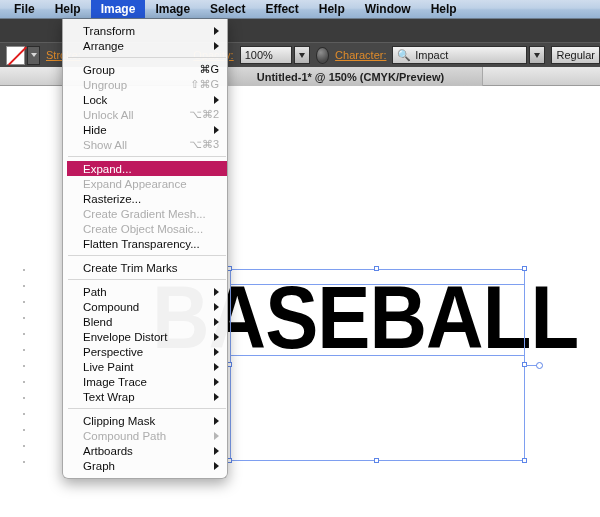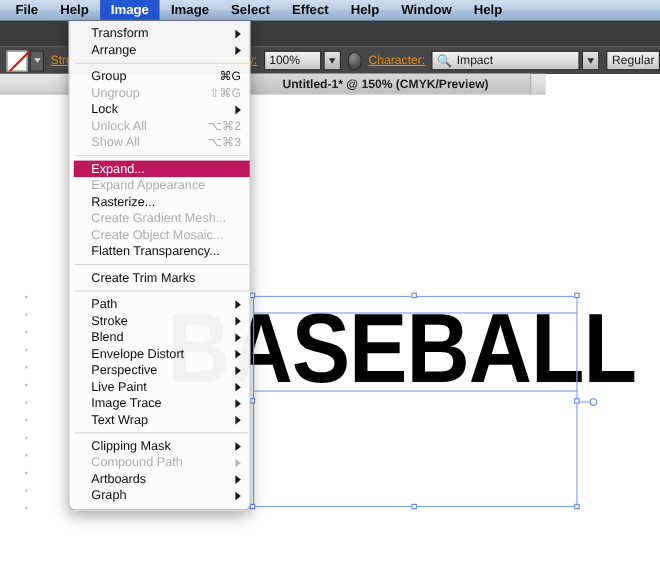--- a/index.html
+++ b/index.html
@@ -89,21 +89,21 @@
   }
   .orb {
     width: 17px; height: 17px; border-radius: 50%;
     background: radial-gradient(circle at 35% 30%, #8f8f8f, #4a4a4a 70%);
     border: 1px solid #2b2b2b;
   }
   .search-glyph { font-size: 11px; color: #4a4a4a; }
 
   
   .tabbar {
-    position: absolute; left: 0; top: 67px; width: 496px; height: 19px;
+    position: absolute; left: 0; top: 67px; width: 600px; height: 19px;
     background: linear-gradient(180deg,#e9e9e9,#cfcfcf);
     border-bottom: 1px solid #9b9b9b;
   }
   .doctab {
     position: absolute; left: 218px; top: 0; width: 265px; height: 19px;
     background: linear-gradient(180deg,#d8d8d8,#bfbfbf);
     border-left: 1px solid #a8a8a8; border-right: 1px solid #a8a8a8;
     display: flex; align-items: center; justify-content: center;
     font-size: 11px; color: #1f1f1f; font-weight: bold;
   }
@@ -318,20 +318,24 @@
         <span class="mkey">⇧⌘G</span>
       </div>
       <div class="mrow">
         <span class="mlabel">Lock</span>
         <span class="marrow"></span>
       </div>
       <div class="mrow disabled">
         <span class="mlabel">Unlock All</span>
         <span class="mkey">⌥⌘2</span>
       </div>
+      <div class="mrow">
+        <span class="mlabel">Hide</span>
+        <span class="marrow"></span>
+      </div>
       <div class="mrow disabled">
         <span class="mlabel">Show All</span>
         <span class="mkey">⌥⌘3</span>
       </div>
       <div class="msep"></div>
       <div class="mrow sel">
         <span class="mlabel">Expand...</span>
       </div>
       <div class="mrow disabled">
         <span class="mlabel">Expand Appearance</span>
@@ -351,21 +355,21 @@
       <div class="msep"></div>
       <div class="mrow">
         <span class="mlabel">Create Trim Marks</span>
       </div>
       <div class="msep"></div>
       <div class="mrow">
         <span class="mlabel">Path</span>
         <span class="marrow"></span>
       </div>
       <div class="mrow">
-        <span class="mlabel">Stroke</span>
+        <span class="mlabel">Compound</span>
         <span class="marrow"></span>
       </div>
       <div class="mrow">
         <span class="mlabel">Blend</span>
         <span class="marrow"></span>
       </div>
       <div class="mrow">
         <span class="mlabel">Envelope Distort</span>
         <span class="marrow"></span>
       </div>

